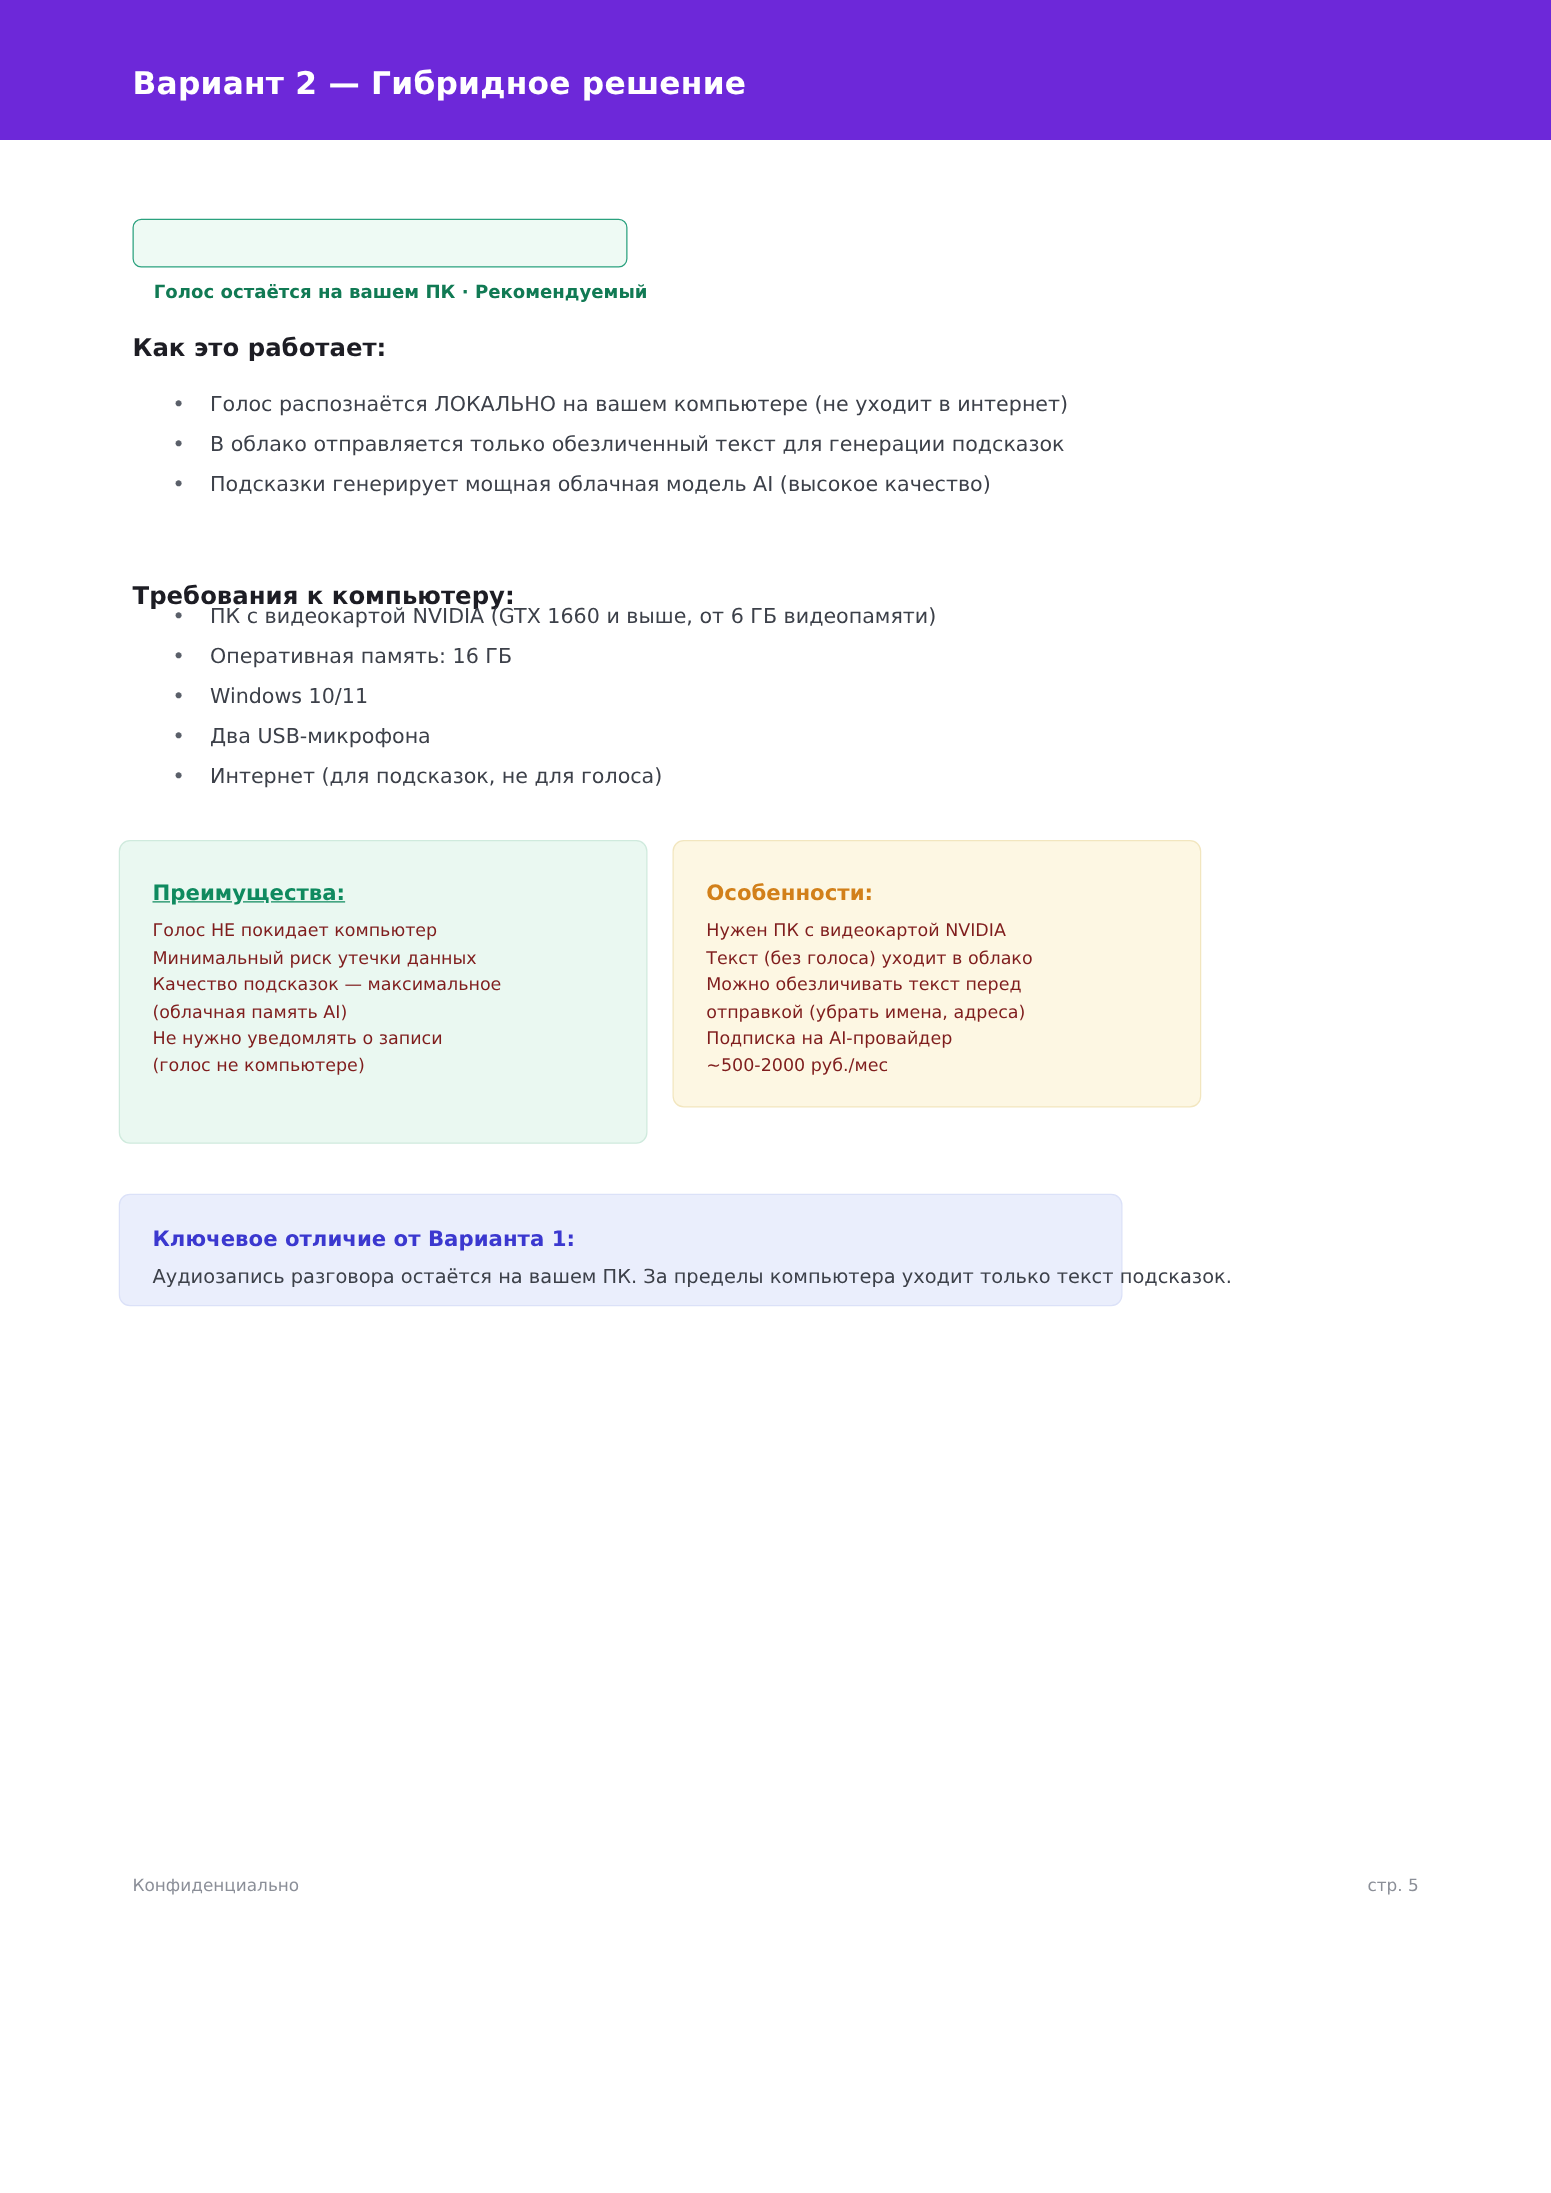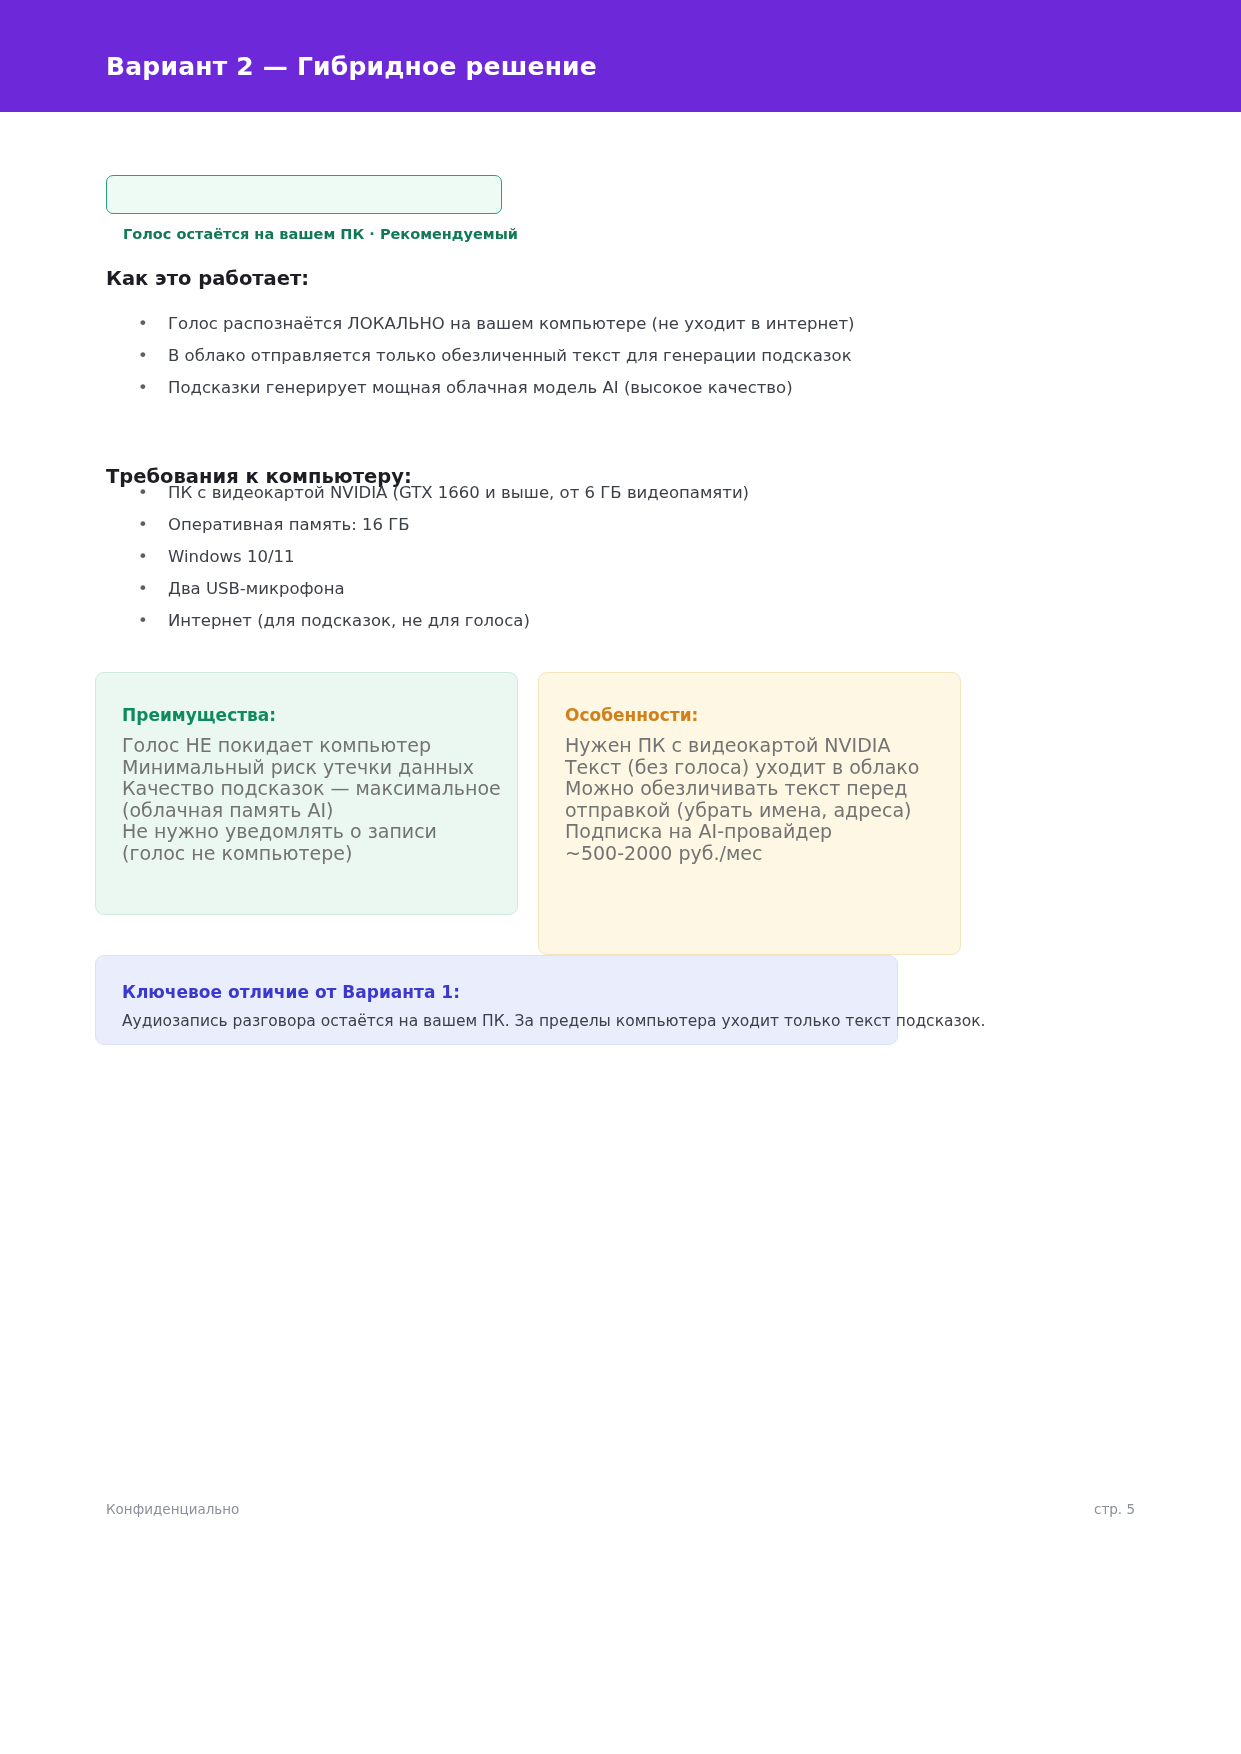--- a/index.html
+++ b/index.html
@@ -121,36 +121,36 @@
     top: 0;
     width: 423px;
     height: 243px;
     background: #eaf8f1;
     border: 1px solid #cfeadd;
   }
   .card-notes {
     left: 538px;
     top: 0;
     width: 423px;
-    height: 283px;
+    height: 214px;
     background: #fdf7e3;
     border: 1px solid #f2e6bf;
   }
   .card-title {
     font-size: 17px;
     font-weight: bold;
     margin: 0 0 10px 0;
     white-space: nowrap;
   }
-  .card-pros .card-title { color: #0f8a5f; }
+  .card-pros .card-title { color: #0f8a5f; text-decoration: underline; }
   .card-notes .card-title { color: #d2801a; }
   .card-lines { margin: 0; }
   .card-line {
-    font-size: 19px;
-    color: #737373;
+    font-size: 14px;
+    color: #7f1d1d;
     line-height: 21.5px;
     white-space: nowrap;
   }
 
   
   .callout {
     position: absolute;
     left: 95px;
     top: 843px;
     width: 803px;

